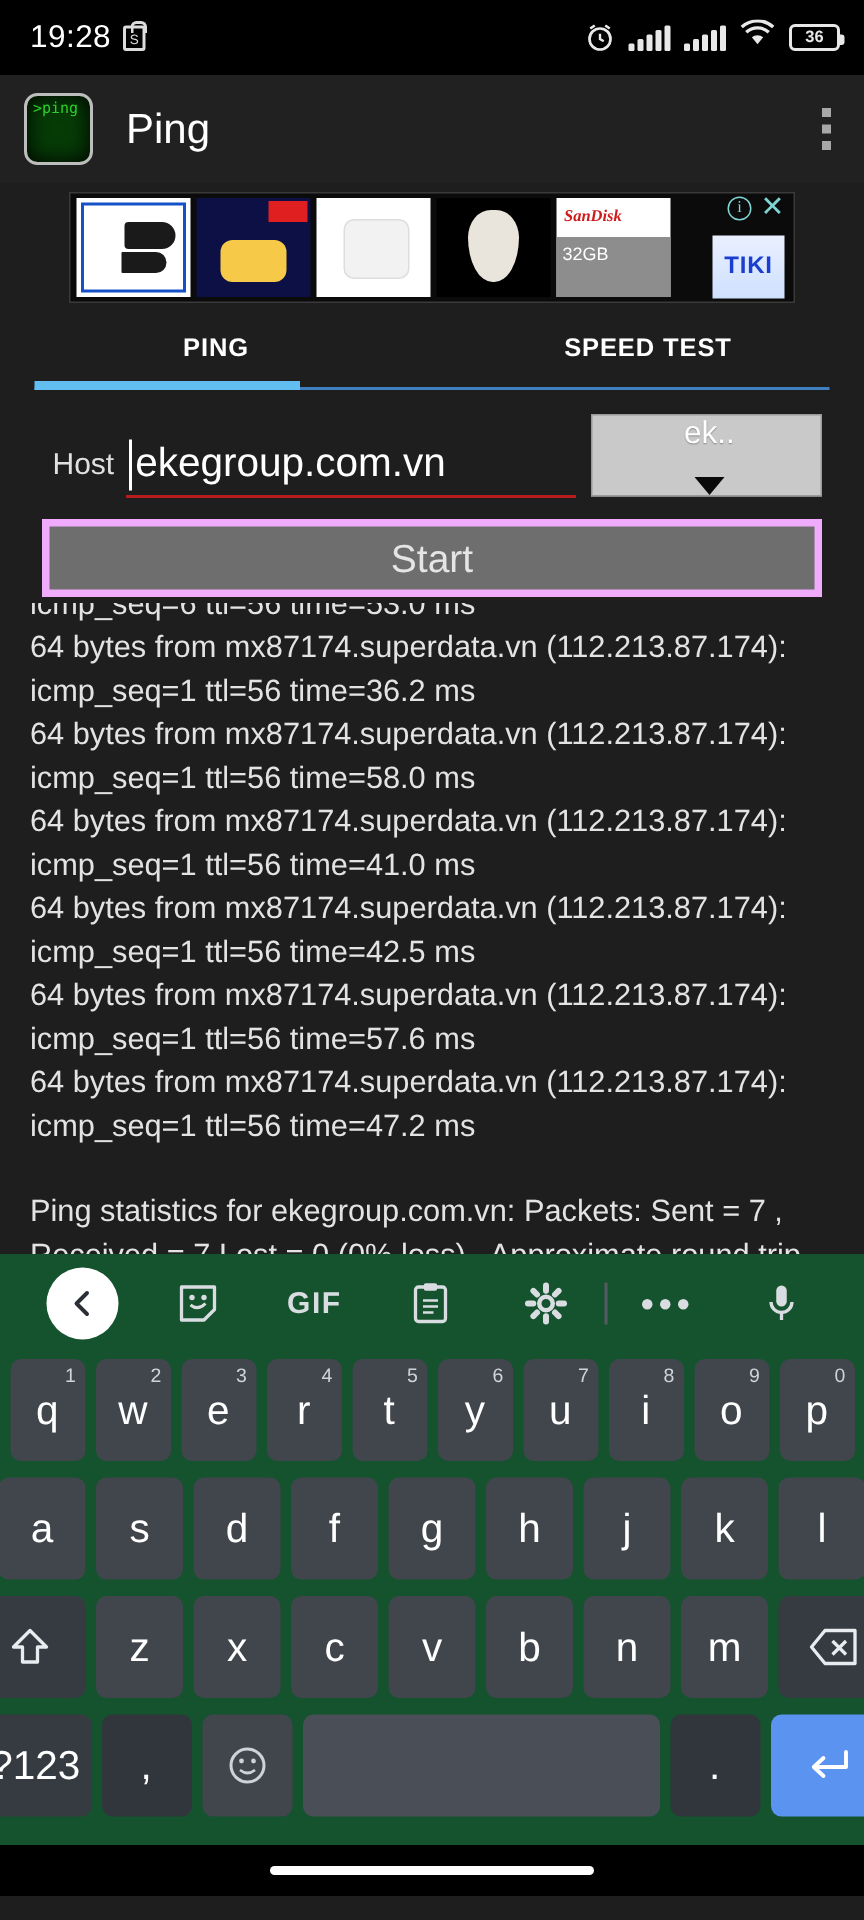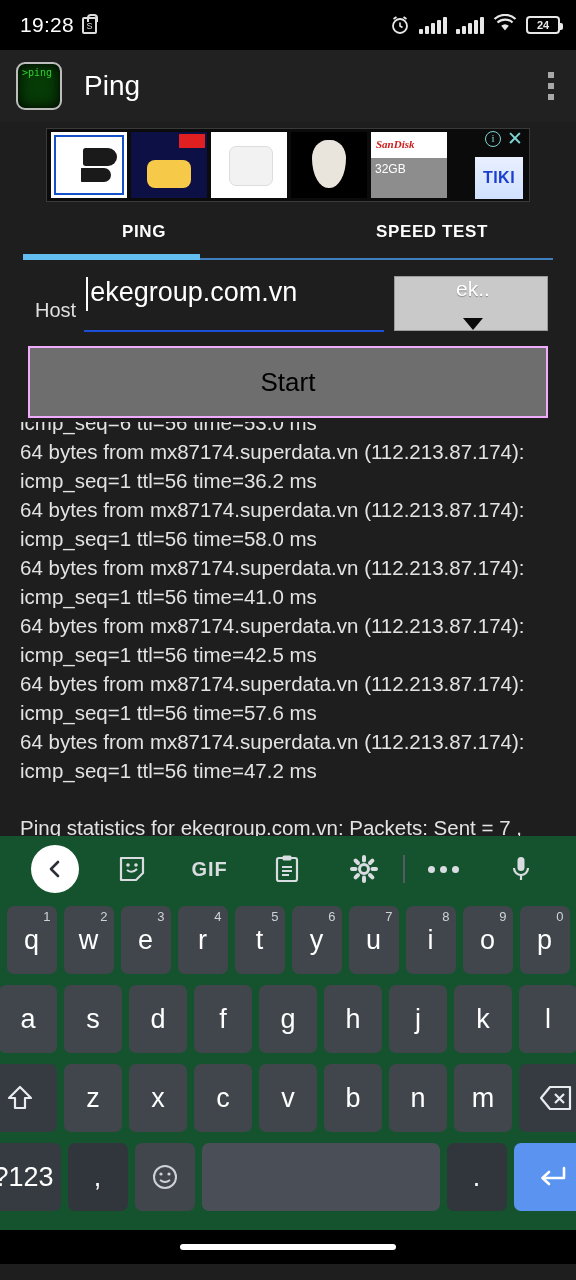--- a/index.html
+++ b/index.html
@@ -137,21 +137,21 @@
     flex: 1; display: flex; align-items: center; justify-content: center;
     color: #fff; font-size: 17px; font-weight: bold; letter-spacing: .6px;
   }
   .tabline { position: relative; height: 6px; margin: 0 23px; }
   .tabline .thin { position: absolute; left: 0; right: 0; top: 4px; height: 2px; background: #3f7fbf; }
   .tabline .thick { position: absolute; left: 0; width: 177px; top: 0; height: 6px; background: #62bef0; }
 
   
   .hostrow { display: flex; align-items: flex-end; padding: 16px 28px 0 23px; gap: 0; }
   .host-label { color: #e0e0e0; font-size: 20px; padding-bottom: 10px; margin-right: 8px; margin-left: 12px; }
-  .host-field { flex: 1; position: relative; border-bottom: 2px solid #1d4ed8; padding-bottom: 20px; }
+  .host-field { flex: 1; position: relative; border-bottom: 2px solid #b91c1c; padding-bottom: 4px; }
   .host-field input {
     width: 100%; background: transparent; border: none; outline: none;
     color: #fff; font-size: 27px; font-family: "Liberation Sans", sans-serif;
     padding: 0 0 2px 6px;
   }
   .caret {
     position: absolute; left: 2px; top: 0px; width: 2px; height: 34px; background: #fff;
   }
   .dropdown {
     width: 154px; height: 55px; margin-left: 10px; background: #c9c9c9;
@@ -160,22 +160,22 @@
   }
   .dd-val { color: #fff; font-size: 21px; text-shadow: 0 1px 1px #888; }
   .dd-arrow {
     width: 0; height: 0; border-left: 10px solid transparent; border-right: 10px solid transparent;
     border-top: 12px solid #0a0a0a;
   }
 
   
   .start-wrap { padding: 14px 28px 0 28px; }
   .start {
-    width: 100%; height: 72px; background: #6e6e6e; border: 2px solid #f0abfc;
-    color: #000000; font-size: 26px; display: flex; align-items: center; justify-content: center;
+    width: 100%; height: 52px; background: #6e6e6e; border: 5px solid #f0abfc;
+    color: #e5e5e5; font-size: 26px; display: flex; align-items: center; justify-content: center;
   }
 
   
   .output {
     position: relative; margin-top: 4px; height: 440px; overflow: hidden;
     padding: 0 20px; color: #e3e3e3; font-size: 20.5px; line-height: 29px;
     background: #1e1e1e;
   }
   .out-inner { margin-top: -14px; }
   .out-line { white-space: pre-wrap; }
@@ -250,21 +250,21 @@
           <i></i>
       </div>
       <div>
         <svg width="24" height="19" viewBox="0 0 24 19">
           <path d="M12 16.5 L8.2 11.8 A6 6 0 0 1 15.8 11.8 Z" fill="#e8e8e8"></path>
           <path d="M4.5 8.5 A11 11 0 0 1 19.5 8.5" fill="none" stroke="#e8e8e8" stroke-width="2.2"></path>
           <path d="M1.5 5 A15.5 15.5 0 0 1 22.5 5" fill="none" stroke="#e8e8e8" stroke-width="2.2"></path>
         </svg>
       </div>
       <div class="batt">
-        <span>24</span>
+        <span>36</span>
       </div>
     </div>
   </div>
 
   <div class="appbar">
     <div class="app-icon">
       <span>&gt;ping</span>
     </div>
     <div class="app-title">Ping</div>
     <div class="kebab">

